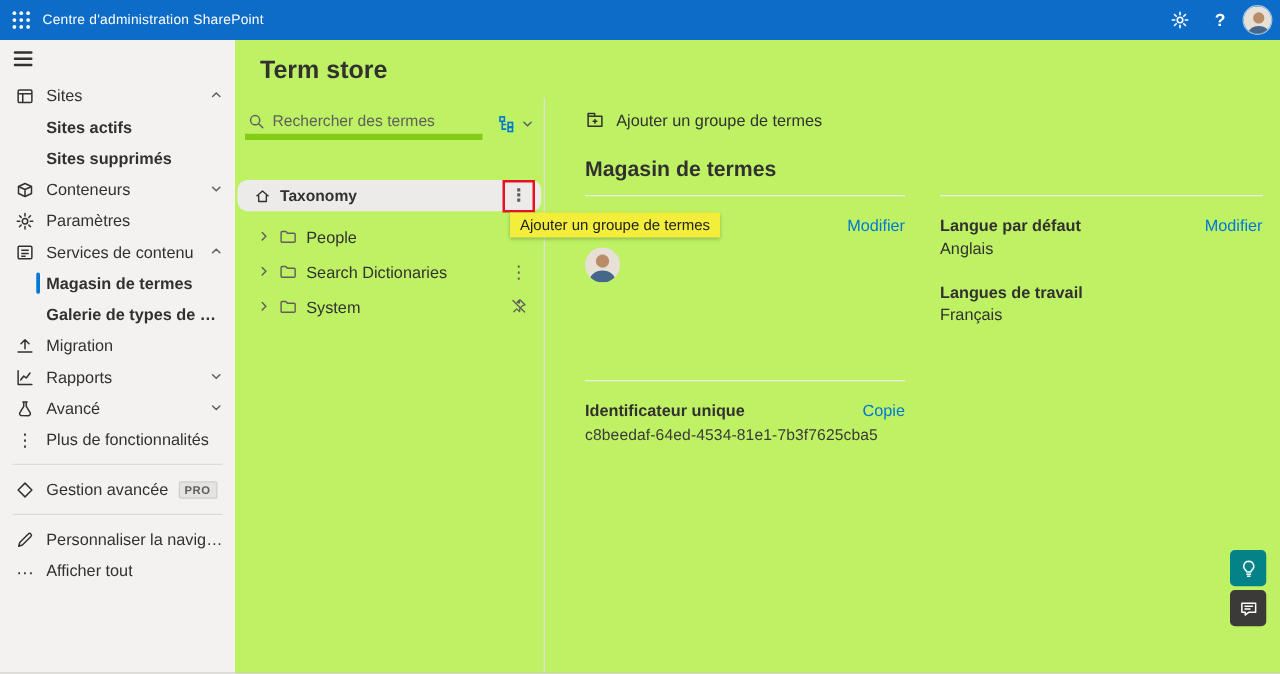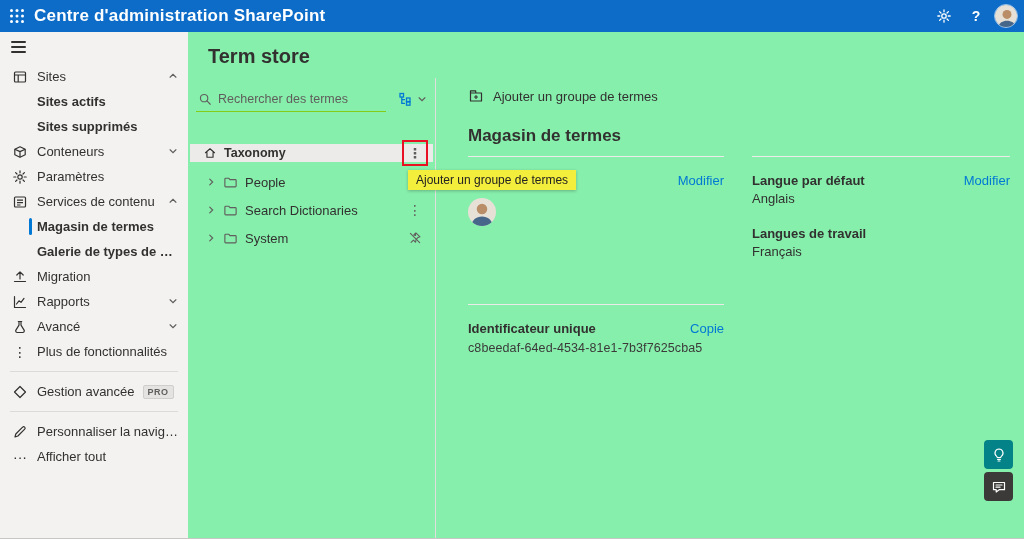--- a/index.html
+++ b/index.html
@@ -5,21 +5,21 @@
   * { margin:0; padding:0; box-sizing:border-box; }
   html,body { background:#e8e8e8; }
   body { font-family:"Liberation Sans","DejaVu Sans",sans-serif; }
   .screen { position:relative; width:1024px; height:539px; background:#fff; overflow:hidden; }
 
   button { background:none; border:none; padding:0; font:inherit; cursor:pointer; color:inherit; }
 
   
   .topbar { position:absolute; top:0; left:0; right:0; height:32px; background:#0c6cc8; display:flex; align-items:center; color:#fff; z-index:20; }
   .waffle-btn { width:34px; height:32px; display:flex; align-items:center; justify-content:center; }
-  .topbar-title { font-size:17px; font-weight:700; letter-spacing:.2px; }
+  .topbar-title { font-size:11px; font-weight:400; letter-spacing:.2px; }
   .topbar-right { margin-left:auto; display:flex; align-items:center; gap:4px; padding-right:6px; }
   .topbar-iconbtn { width:28px; height:28px; display:flex; align-items:center; justify-content:center; border-radius:2px; }
   .help-glyph { font-size:14px; font-weight:700; color:#fff; }
   .avatar { width:24px; height:24px; border-radius:50%; overflow:hidden; display:block; border:1px solid rgba(255,255,255,.6); }
   .avatar svg { display:block; }
 
   
   .sidebar { position:absolute; top:32px; left:0; width:188px; bottom:0; background:#f3f2f1; color:#323130; font-size:13px; z-index:10; }
   .hamburger { margin:9px 0 8px 11px; display:block; }
   .hamburger-icon { display:block; width:15px; }
@@ -28,34 +28,34 @@
   .nav-item .nicon { width:16px; height:16px; margin-right:9px; flex:none; display:flex; align-items:center; justify-content:center; }
   .nav-item .lbl { white-space:nowrap; overflow:hidden; text-overflow:ellipsis; }
   .nav-item.indent { padding-left:37px;font-weight:bold; }
   .nav-item .chev { margin-left:auto; flex:none; }
   .nav-item.selected::before { content:""; position:absolute; left:29px; top:4px; bottom:4px; width:3px; background:#0078d4; border-radius:2px; }
   .nav-divider { height:1px; background:#dddbd9; margin:7px 10px; }
   .pro-badge { margin-left:8px; font-size:9px; font-weight:700; color:#605e5c; background:#e5e3e1; border:1px solid #d0cecc; border-radius:2px; padding:1px 4px; letter-spacing:.5px; }
   .glyph-icon { font-size:14px; color:#323130; line-height:1; }
 
   
-  .main { position:absolute; left:188px; top:32px; right:0; bottom:0; background:#86efac; }
+  .main { position:absolute; left:188px; top:32px; right:0; bottom:0; background:#bef264; }
   .page-title { position:absolute; left:20px; top:13px; font-size:20px; font-weight:700; color:#323130; }
   .vdivider { position:absolute; left:247px; top:46px; bottom:0; width:1px; background:#e1dfdd; }
 
   
   .tree-panel { position:absolute; left:0; top:46px; width:247px; bottom:0; }
   .search-row { position:absolute; left:8px; top:8px; width:233px; height:26px; display:flex; align-items:center; }
-  .search-field { display:flex; align-items:center; gap:6px; flex:1; height:26px; border-bottom:1px solid #84cc16; padding:0 2px; margin-right:10px; }
+  .search-field { display:flex; align-items:center; gap:6px; flex:1; height:26px; border-bottom:5px solid #84cc16; padding:0 2px; margin-right:10px; }
   .search-field input { border:none; outline:none; background:transparent; font-size:12.5px; color:#323130; width:140px; font-family:inherit; }
   .search-field input::placeholder { color:#605e5c; }
   .treeview-btn { display:flex; align-items:center; gap:3px; padding:2px; }
   .tree { position:absolute; left:2px; right:2px; top:66px; }
   .tree-row { display:flex; align-items:center; height:28px; padding:0 8px 0 16px; font-size:13px; color:#323130; cursor:pointer; }
-  .tree-row.root { height:18px; background:#edebe9; font-weight:700; font-size:12.5px; padding-left:13px; margin-bottom:6px; }
+  .tree-row.root { height:25px; background:#edebe9; font-weight:700; font-size:12.5px; padding-left:13px; margin-bottom:6px;border-radius:8px; }
   .tree-row .ticon { margin-right:7px; display:flex; flex:none; }
   .tree-row .spacer { margin-left:auto; }
   .more-btn { width:20px; height:20px; display:flex; align-items:center; justify-content:center; color:#605e5c; font-size:14px; }
   .more-btn.annotated { outline:2px solid #e81123; outline-offset:1px; }
   .annotation-tooltip { position:absolute; left:220px; top:92px; z-index:30; background:#f3ee3c; color:#222; font-size:12px; padding:3px 8px; white-space:nowrap; box-shadow:0 1px 3px rgba(0,0,0,.25); }
 
   
   .detail-panel { position:absolute; left:248px; top:46px; right:0; bottom:0; }
   .add-group-btn { position:absolute; left:32px; top:10px; display:flex; align-items:center; gap:9px; font-size:13px; color:#323130; }
   .detail-heading { position:absolute; left:32px; top:48px; font-size:17px; font-weight:700; color:#323130; }

